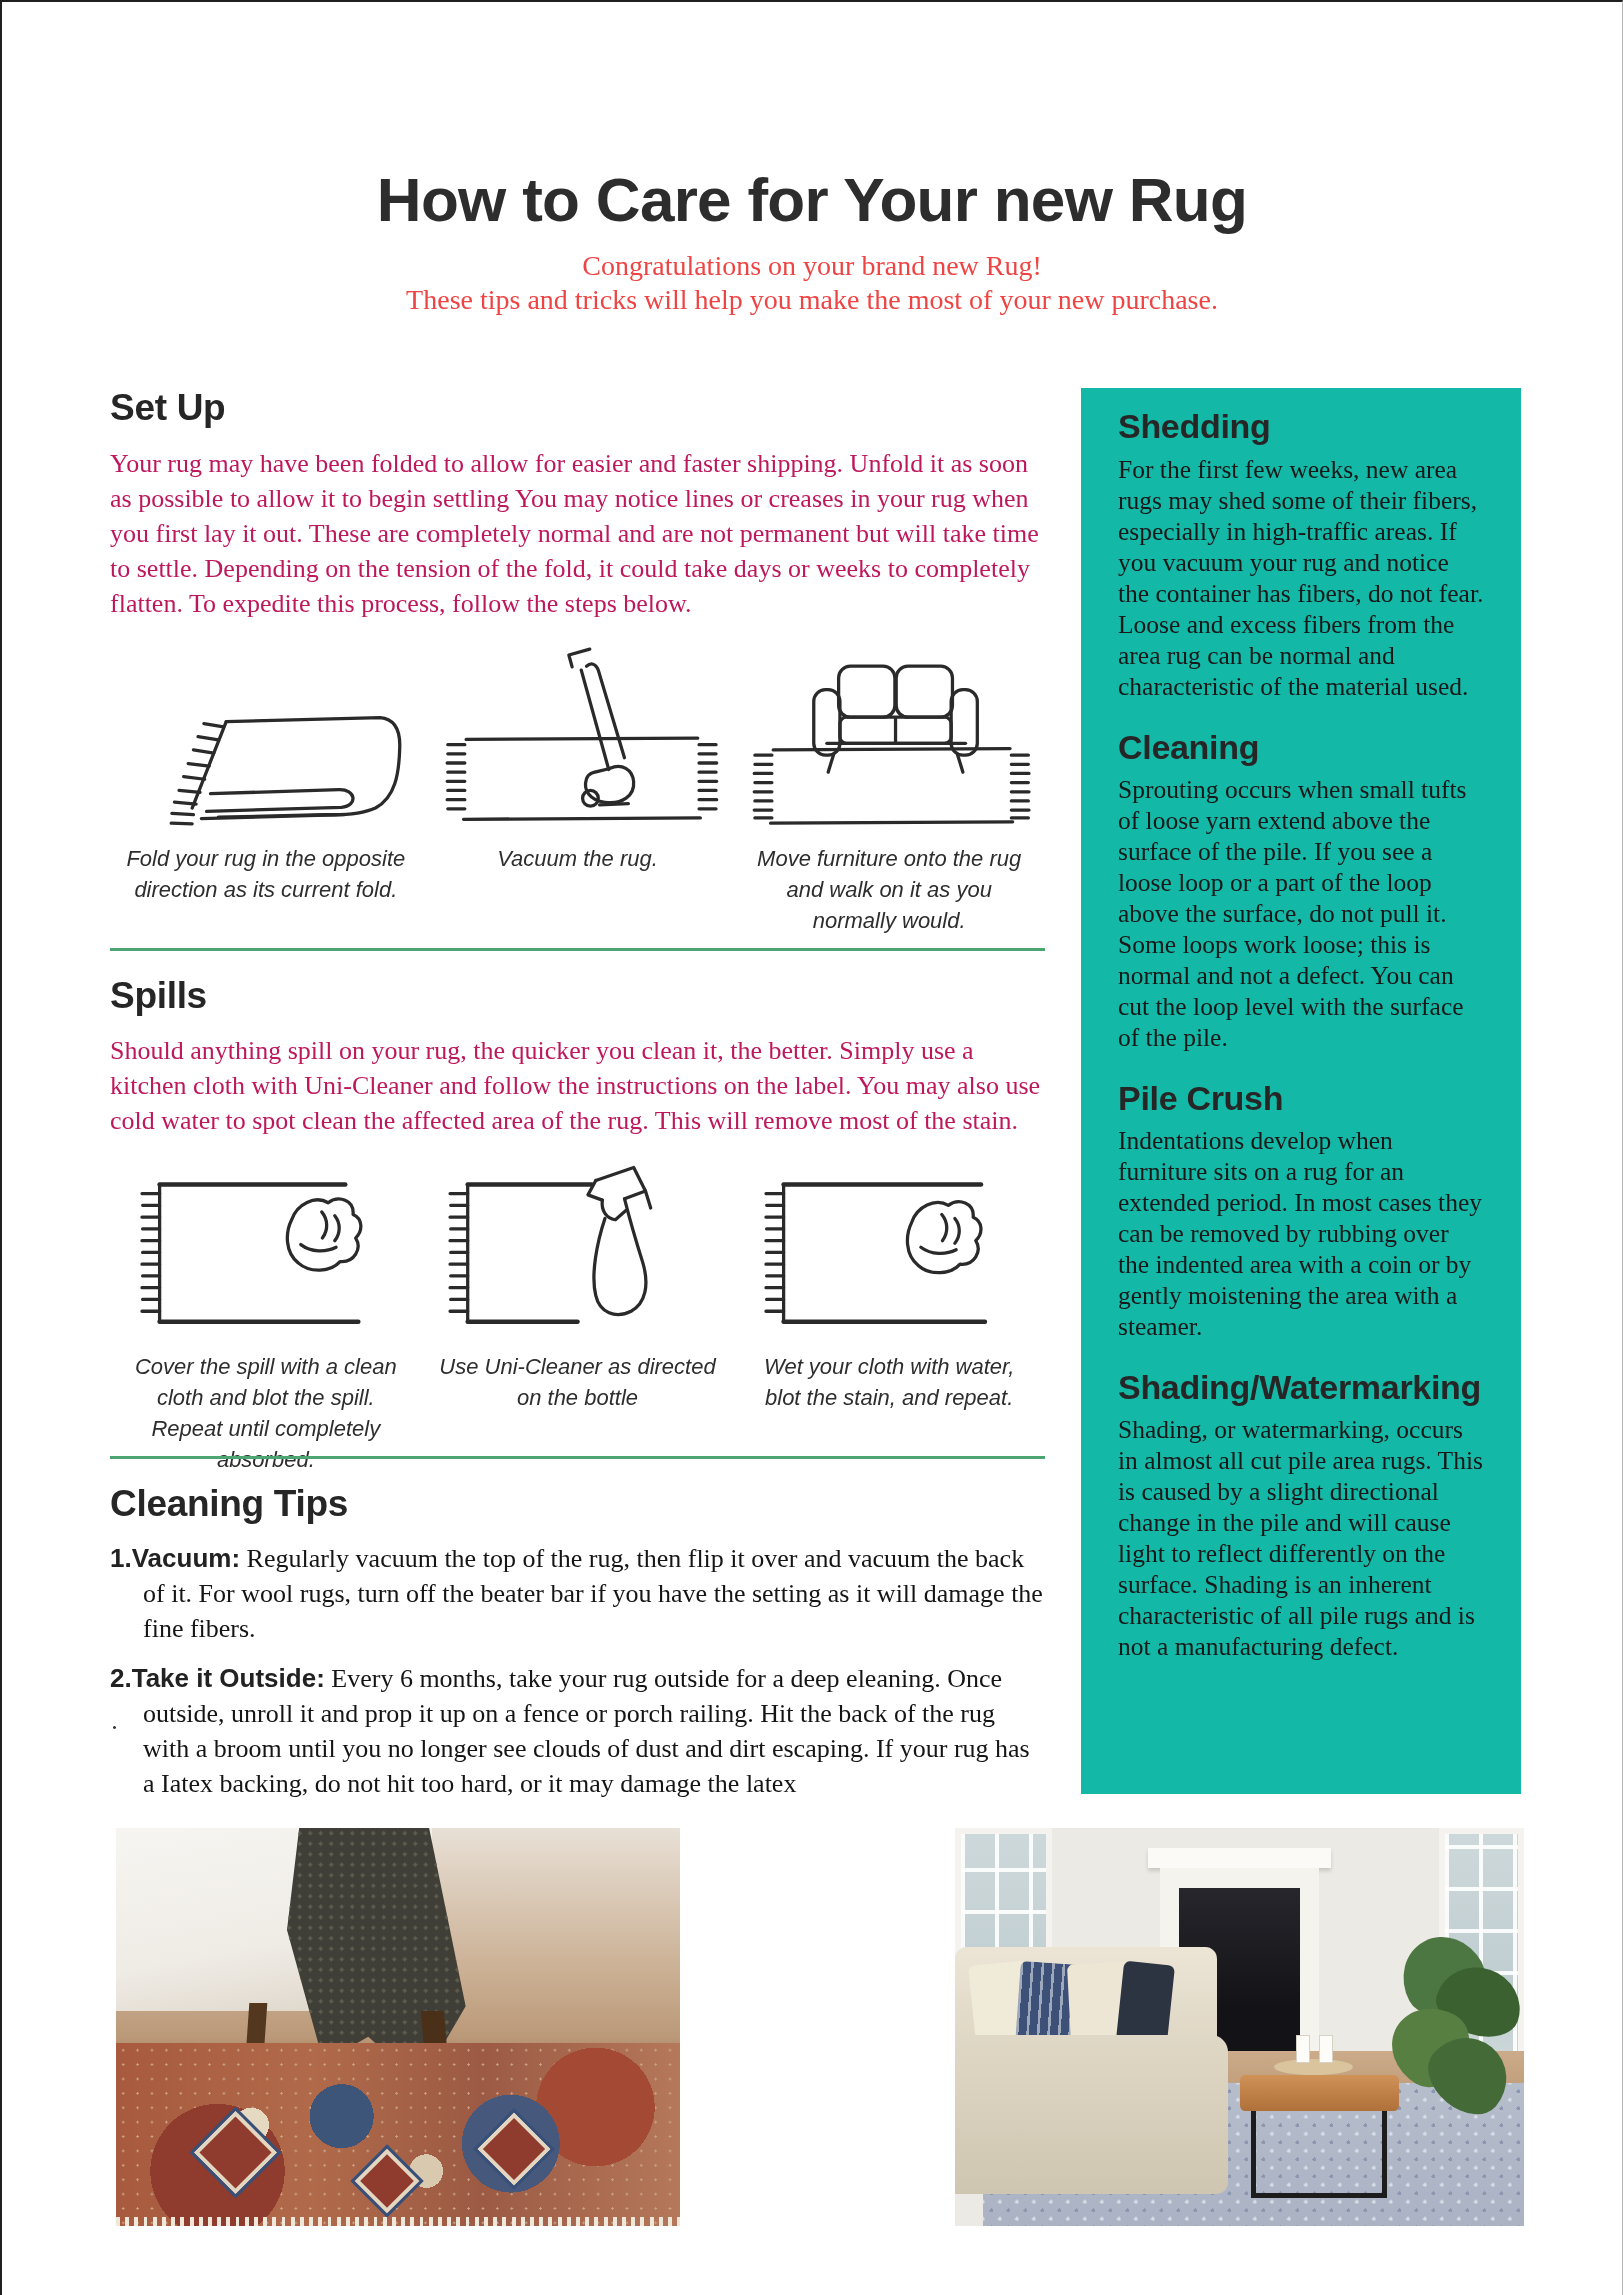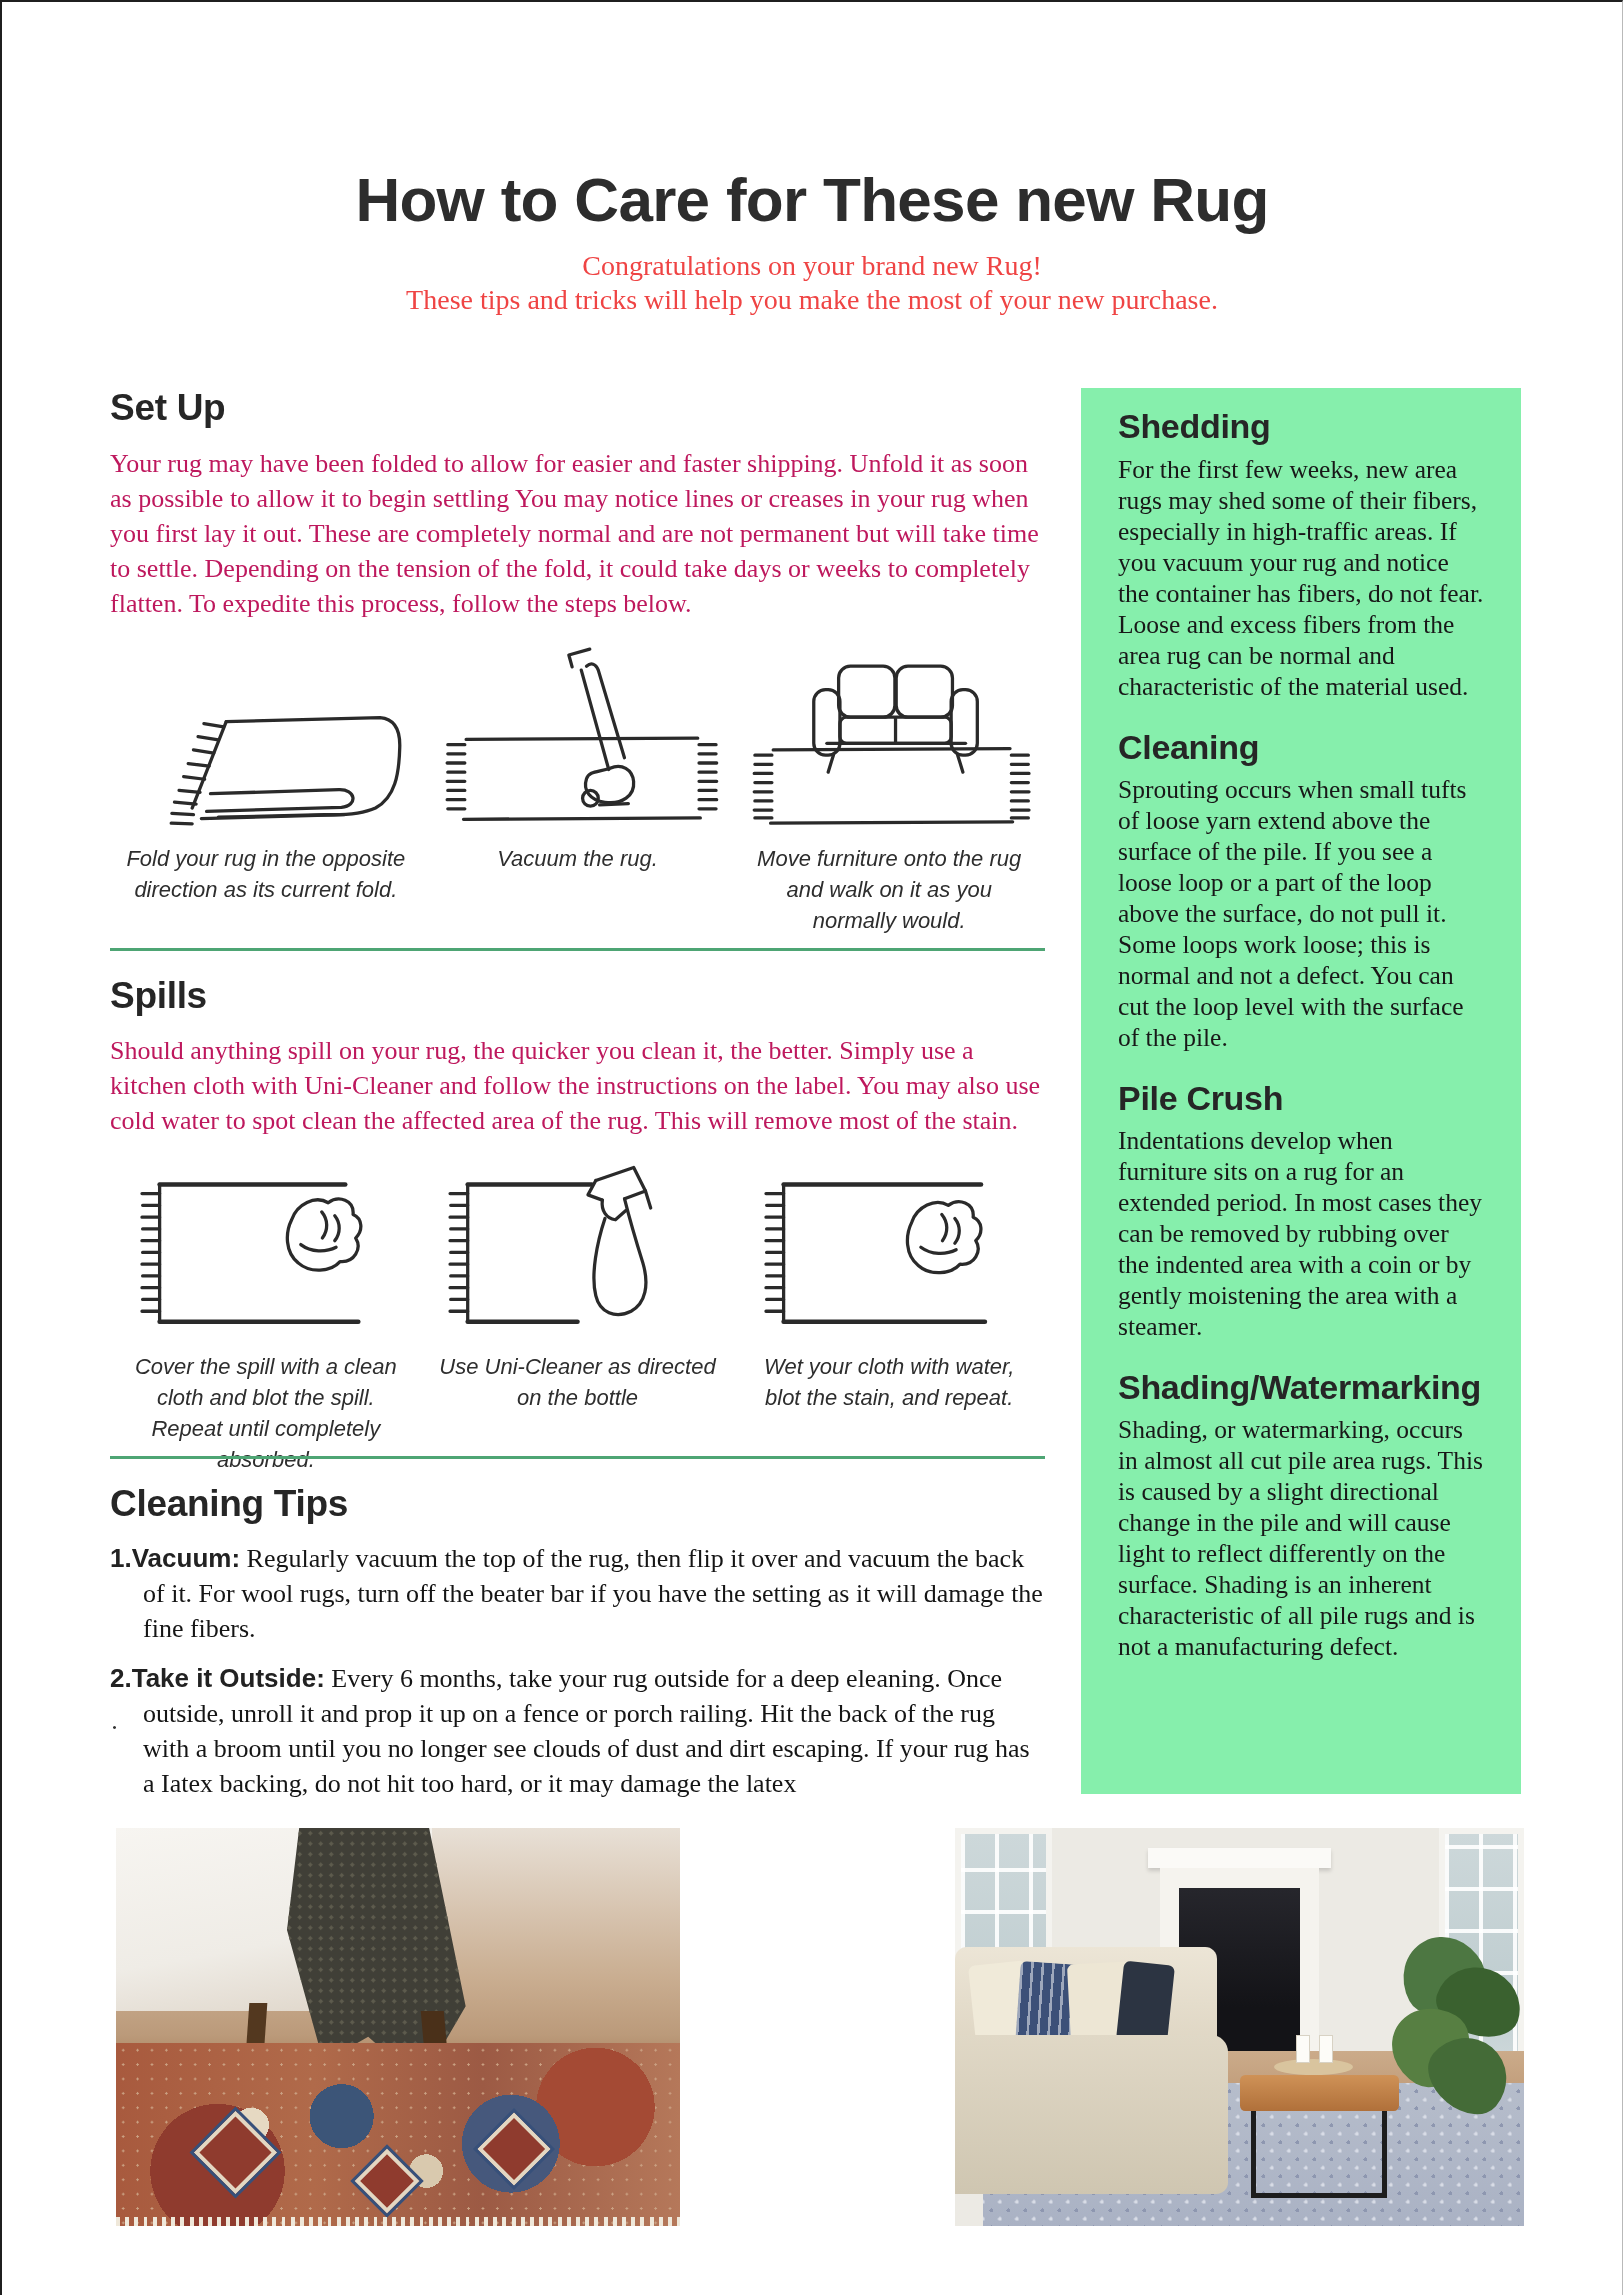--- a/index.html
+++ b/index.html
@@ -48,21 +48,21 @@
   }
   svg.lineart{stroke:#2a2a2a;fill:none;stroke-width:5;stroke-linecap:round;stroke-linejoin:round;}
   
   .tip{font-size:26px;line-height:35px;color:#151515;margin:0 0 14.4px 0;
        padding-left:33px;text-indent:-33px;position:relative;}
   .tip-label{font-family:"Liberation Sans", sans-serif;font-weight:700;font-size:26px;color:#222;}
   .stray-dot{position:absolute;left:1.3px;top:42px;font-size:26px;color:#333;text-indent:0;}
   
   .sidebar{
     position:absolute;left:1079px;top:386px;width:440px;height:1406px;
-    background:#86efac;box-sizing:border-box;padding:18.3px 37px 0 37px;
+    background:#14b8a6;box-sizing:border-box;padding:18.3px 37px 0 37px;
   }
   .sb-section{margin-bottom:25px;}
   .sb-heading{
     font-family:"Liberation Sans", sans-serif;font-weight:700;
     font-size:34px;line-height:1.2;color:#262626;margin:0 0 6.5px 0;letter-spacing:-0.3px;
   }
   .sb-body{font-size:25.5px;line-height:31px;color:#181818;margin:0;}
   
   .photo{position:absolute;top:1826px;height:398px;overflow:hidden;}
   .photo, .photo *{box-sizing:border-box;}
@@ -139,21 +139,21 @@
   .candle{top:52%;width:2.4%;height:7%;background:#fdfcf8;border:1.3px solid #d8d2c4;}
   .candle1{left:60%;}
   .candle2{left:64%;}
 </style>
 </head>
 <body>
 
 <div class="page">
 
   <div class="header">
-    <h1 class="title">How to Care for These new Rug</h1>
+    <h1 class="title">How to Care for Your new Rug</h1>
     <div class="subtitle">
       <div>Congratulations on your brand new Rug!</div>
       <div>These tips and tricks will help you make the most of your new purchase.</div>
     </div>
   </div>
 
   <div class="left-col sec-setup">
     <h2 class="sec-heading">Set Up</h2>
     <p class="body-text">Your rug may have been folded to allow for easier and faster shipping. Unfold it as soon as possible to allow it to begin settling You may notice lines or creases in your rug when you first lay it out. These are completely normal and are not permanent but will take time to settle. Depending on the tension of the fold, it could take days or weeks to completely flatten. To expedite this process, follow the steps below.</p>
     <div class="steps-row">

